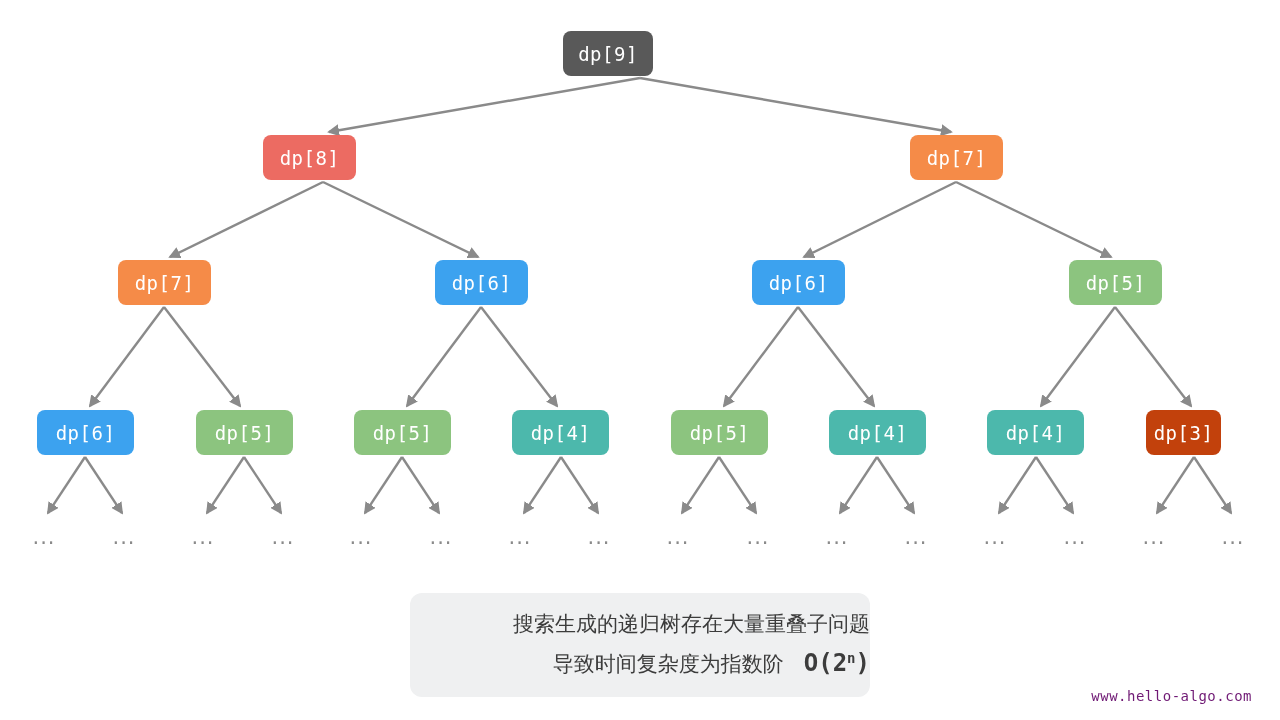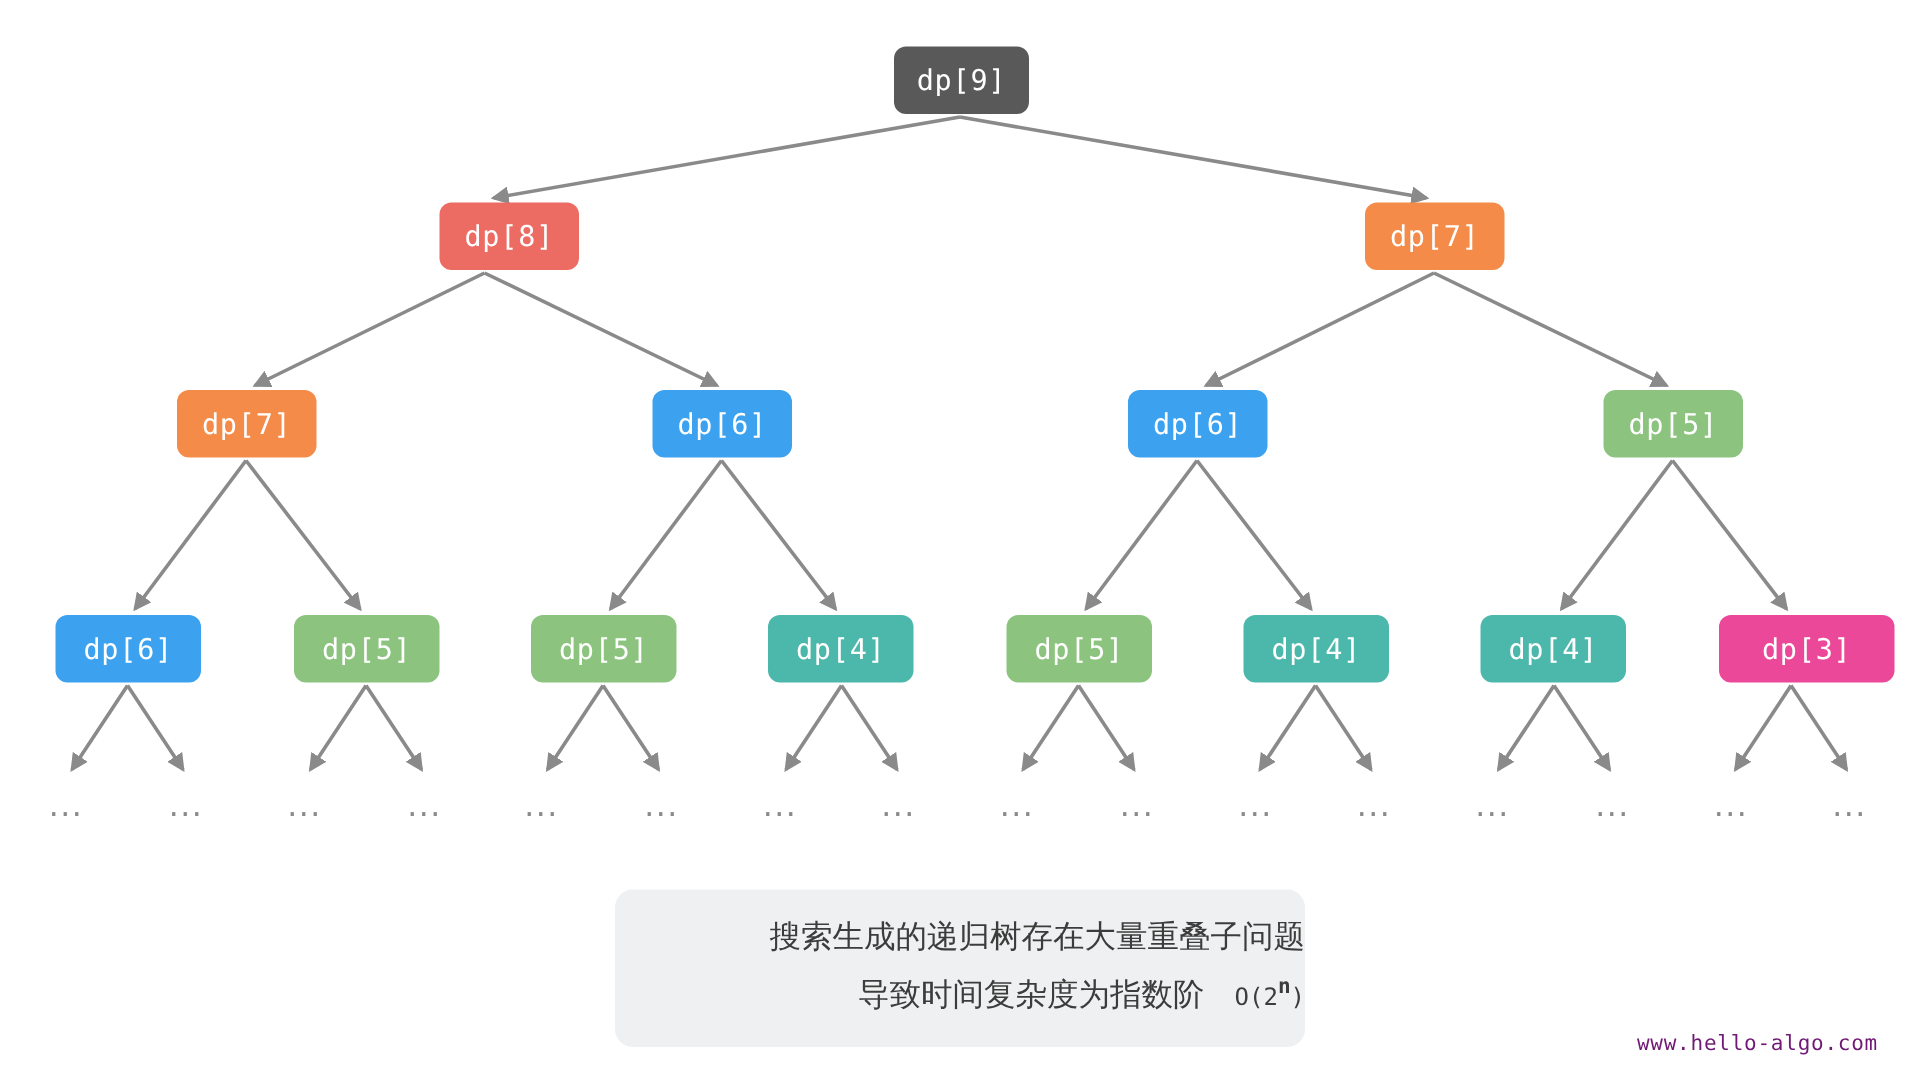--- a/index.html
+++ b/index.html
@@ -64,21 +64,22 @@
   }
   .caption-line {
     color: #3c3c3c;
     font-family: "DejaVu Sans", sans-serif;
     font-size: 21px;
     line-height: 34px;
     white-space: nowrap;
   }
   .caption-line .mono {
     font-family: "DejaVu Sans Mono", monospace;
-    font-size: 16px;
+    font-size: 24px;
+    font-weight: bold;
   }
   .caption-line .sup {
     font-family: "DejaVu Sans Mono", monospace;
     font-size: 14px;
     font-weight: bold;
     vertical-align: super;
   }
   #watermark {
     position: absolute;
     right: 28px;
@@ -133,25 +134,25 @@
       <line x1="719" y1="457" x2="756" y2="513"></line>
       <line x1="877" y1="457" x2="840" y2="513"></line>
       <line x1="877" y1="457" x2="914" y2="513"></line>
       <line x1="1036" y1="457" x2="999" y2="513"></line>
       <line x1="1036" y1="457" x2="1073" y2="513"></line>
       <line x1="1194" y1="457" x2="1157" y2="513"></line>
       <line x1="1194" y1="457" x2="1231" y2="513"></line>
     </g>
   </svg>
 
-  <div class="node" style="left:596px; top:31px; width:90px; height:45px; background:#595959;">
+  <div class="node" style="left:563px; top:31px; width:90px; height:45px; background:#595959;">
     <span>dp[9]</span>
   </div>
 
-  <div class="node" style="left:293px; top:135px; width:93px; height:45px; background:#ec6b62;">
+  <div class="node" style="left:263px; top:135px; width:93px; height:45px; background:#ec6b62;">
     <span>dp[8]</span>
   </div>
   <div class="node" style="left:910px; top:135px; width:93px; height:45px; background:#f58b48;">
     <span>dp[7]</span>
   </div>
 
   <div class="node" style="left:118px; top:260px; width:93px; height:45px; background:#f58b48;">
     <span>dp[7]</span>
   </div>
   <div class="node" style="left:435px; top:260px; width:93px; height:45px; background:#3ca2ef;">
@@ -178,21 +179,21 @@
   </div>
   <div class="node" style="left:671px; top:410px; width:97px; height:45px; background:#8cc47f;">
     <span>dp[5]</span>
   </div>
   <div class="node" style="left:829px; top:410px; width:97px; height:45px; background:#4cb8ac;">
     <span>dp[4]</span>
   </div>
   <div class="node" style="left:987px; top:410px; width:97px; height:45px; background:#4cb8ac;">
     <span>dp[4]</span>
   </div>
-  <div class="node" style="left:1146px; top:410px; width:117px; height:45px; background:#ec4899;">
+  <div class="node" style="left:1146px; top:410px; width:75px; height:45px; background:#c2410c;">
     <span>dp[3]</span>
   </div>
 
   <div class="ellipsis" style="left:44px; top:527px;">...</div>
   <div class="ellipsis" style="left:124px; top:527px;">...</div>
   <div class="ellipsis" style="left:203px; top:527px;">...</div>
   <div class="ellipsis" style="left:283px; top:527px;">...</div>
   <div class="ellipsis" style="left:361px; top:527px;">...</div>
   <div class="ellipsis" style="left:441px; top:527px;">...</div>
   <div class="ellipsis" style="left:520px; top:527px;">...</div>

